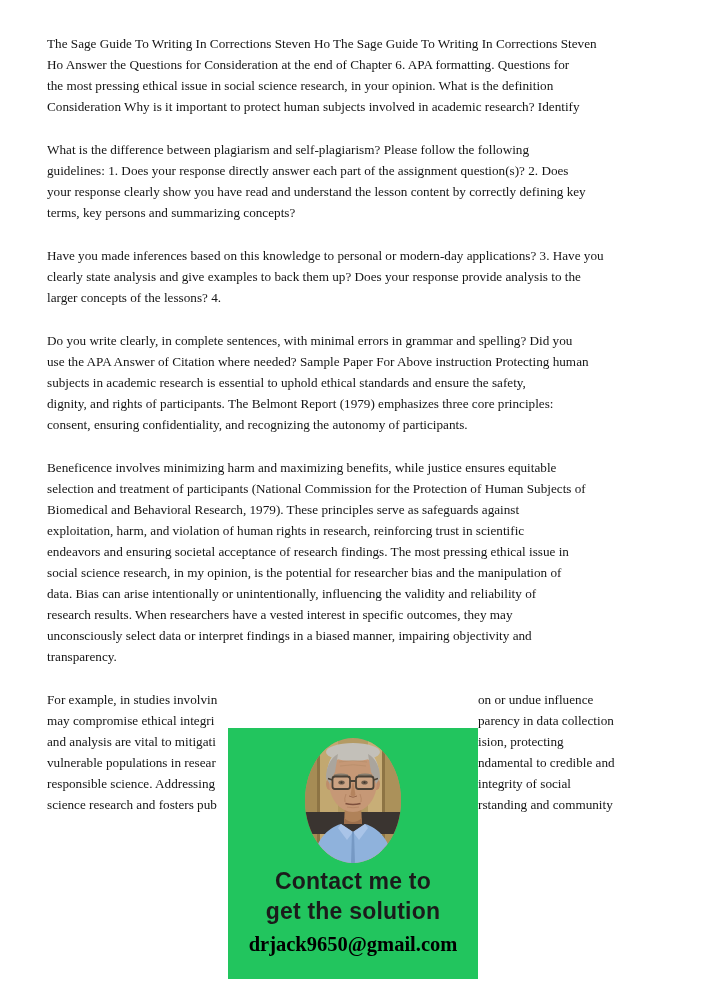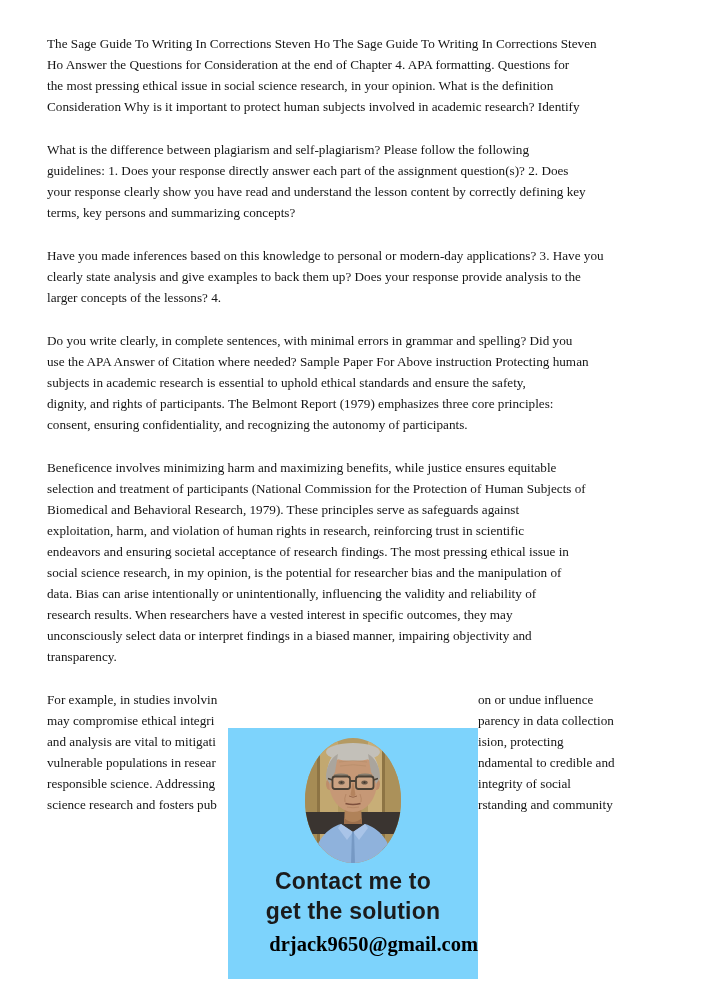--- a/index.html
+++ b/index.html
@@ -53,35 +53,35 @@
     color: #1b1b1b;
     letter-spacing: 0.2px;
     white-space: nowrap;
   }
   .contact-line.l1 { top: 140px; }
   .contact-line.l2 { top: 170px; }
   .contact-email {
     position: absolute;
     left: 0; top: 205px;
     width: 250px;
-    text-align: right;
+    text-align: center;
     font-family: "Liberation Serif", serif;
     font-weight: 700;
     font-size: 20.5px;
     color: #000000;
     white-space: nowrap;
   }
 </style>
 </head>
 <body style="background: rgb(255, 255, 255);">
 
 <div class="doc" style="color: rgb(20, 20, 20);">
     <div class="para">
       <div class="line">The Sage Guide To Writing In Corrections Steven Ho The Sage Guide To Writing In Corrections Steven</div>
-      <div class="line">Ho Answer the Questions for Consideration at the end of Chapter 4. APA formatting. Questions for</div>
+      <div class="line">Ho Answer the Questions for Consideration at the end of Chapter 6. APA formatting. Questions for</div>
       <div class="line">the most pressing ethical issue in social science research, in your opinion. What is the definition</div>
       <div class="line">Consideration Why is it important to protect human subjects involved in academic research? Identify</div>
     </div>
     <div class="para">
       <div class="line">What is the difference between plagiarism and self-plagiarism? Please follow the following</div>
       <div class="line">guidelines: 1. Does your response directly answer each part of the assignment question(s)? 2. Does</div>
       <div class="line">your response clearly show you have read and understand the lesson content by correctly defining key</div>
       <div class="line">terms, key persons and summarizing concepts?</div>
     </div>
     <div class="para">
@@ -111,21 +111,21 @@
     <div class="para covered">
       <div class="line"><span class="frag-left">For example, in studies involvin</span><span class="frag-right">on or undue influence</span></div>
       <div class="line"><span class="frag-left">may compromise ethical integri</span><span class="frag-right">parency in data collection</span></div>
       <div class="line"><span class="frag-left">and analysis are vital to mitigati</span><span class="frag-right">ision, protecting</span></div>
       <div class="line"><span class="frag-left">vulnerable populations in resear</span><span class="frag-right">ndamental to credible and</span></div>
       <div class="line"><span class="frag-left">responsible science. Addressing</span><span class="frag-right">integrity of social</span></div>
       <div class="line"><span class="frag-left">science research and fosters pub</span><span class="frag-right">rstanding and community</span></div>
     </div>
   </div>
 
-<div class="overlay" style="background: #7dd3fc;">
+<div class="overlay" style="background: #22c55e;">
   <div class="photo">
     <svg viewBox="0 0 96 125" width="96" height="125" aria-hidden="true">
       <defs>
         <clipPath id="ovalClip">
             <ellipse cx="48" cy="62.5" rx="48" ry="62.5"></ellipse>
           </clipPath>
       </defs>
       <g clip-path="url(#ovalClip)">
         <rect x="0" y="0" width="96" height="125" fill="#b49a63"></rect>
         <rect x="0" y="0" width="12" height="125" fill="#a68c55"></rect>

